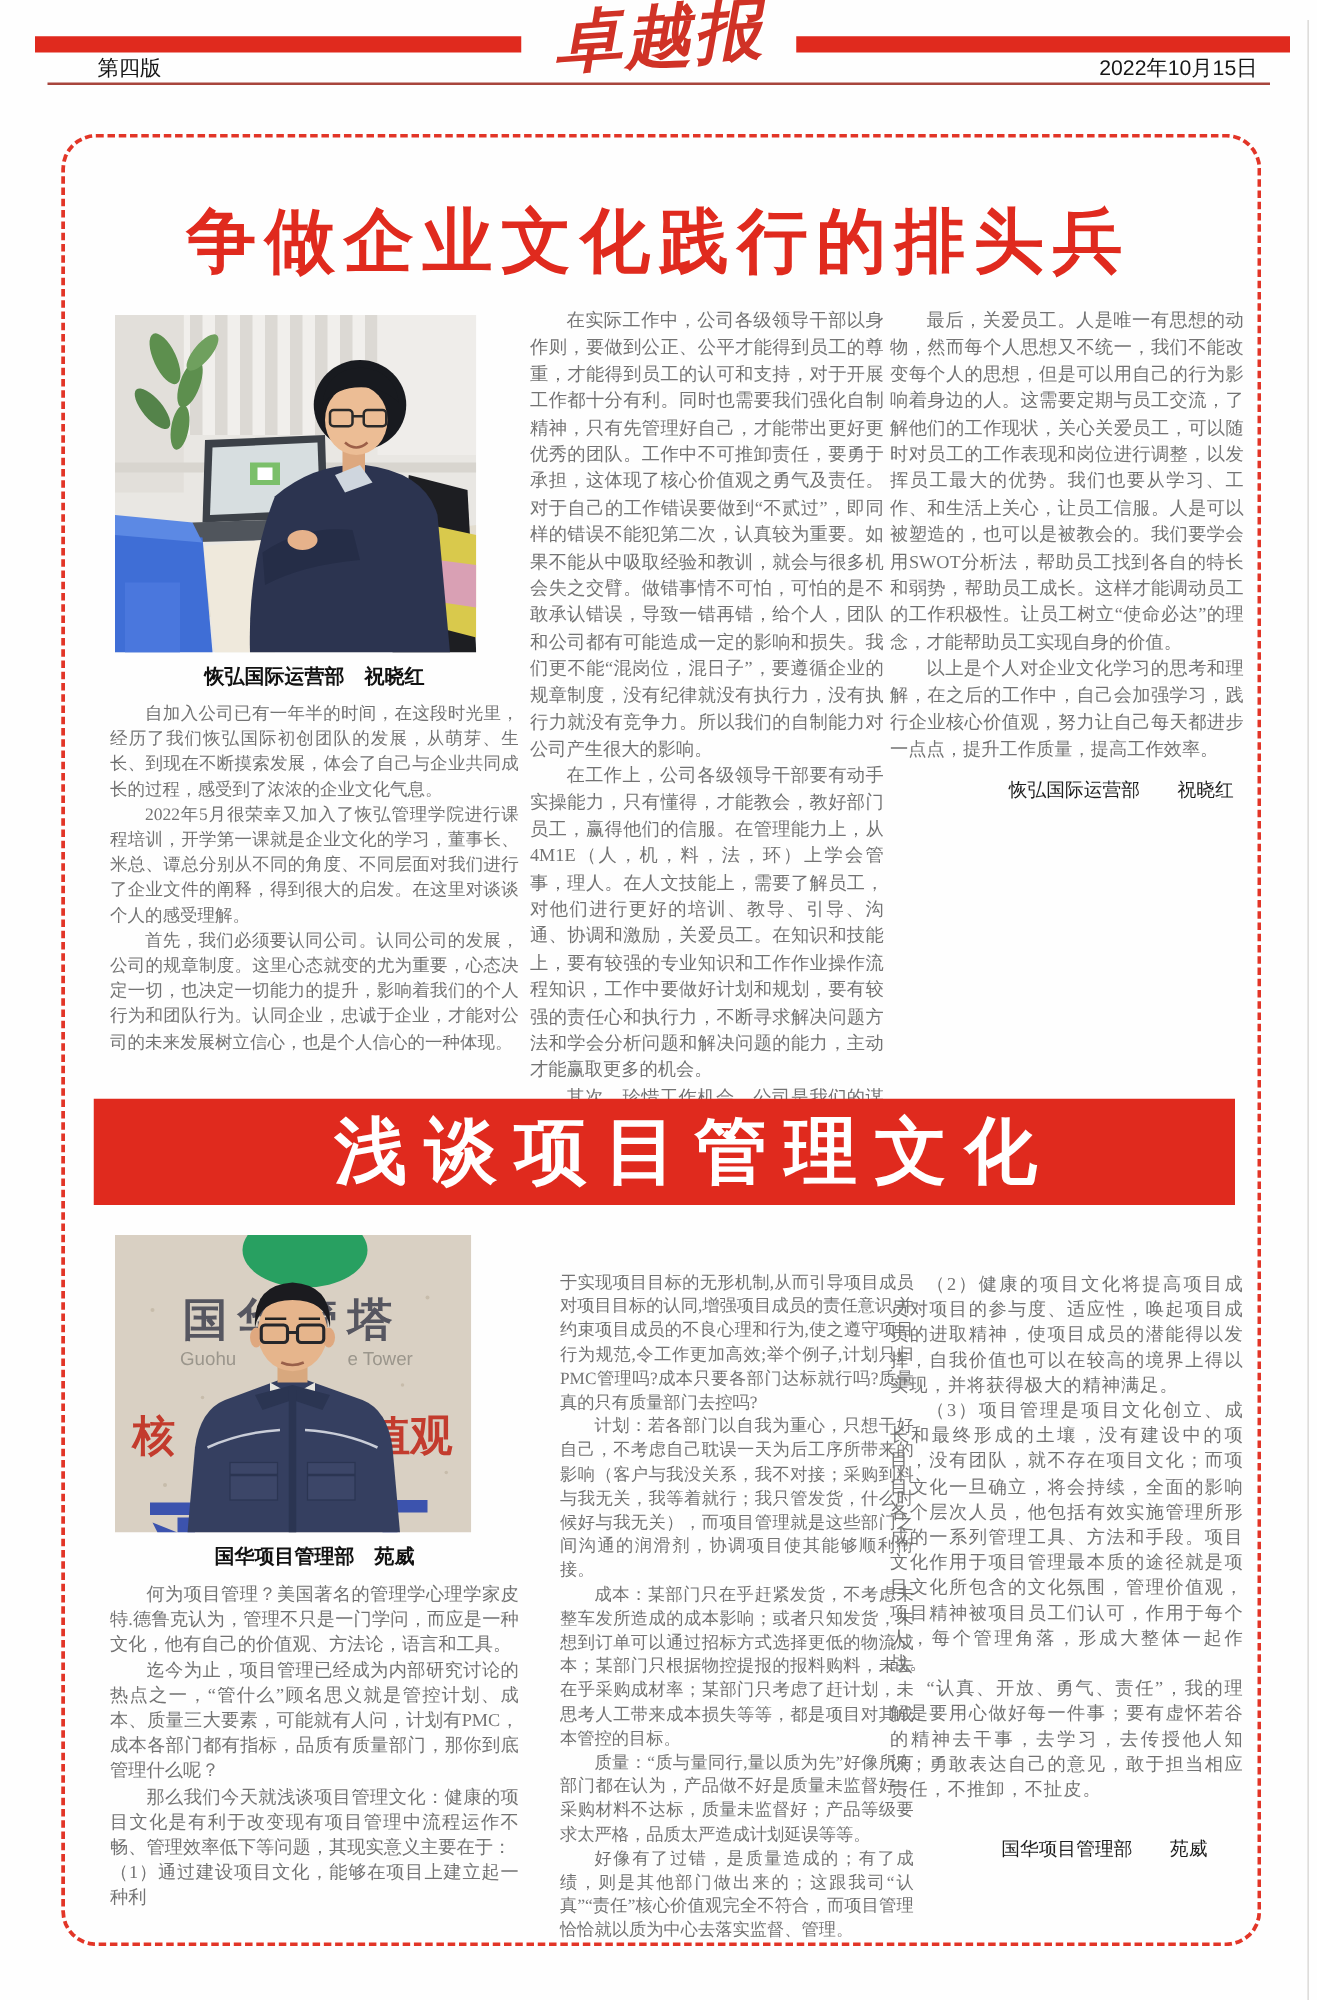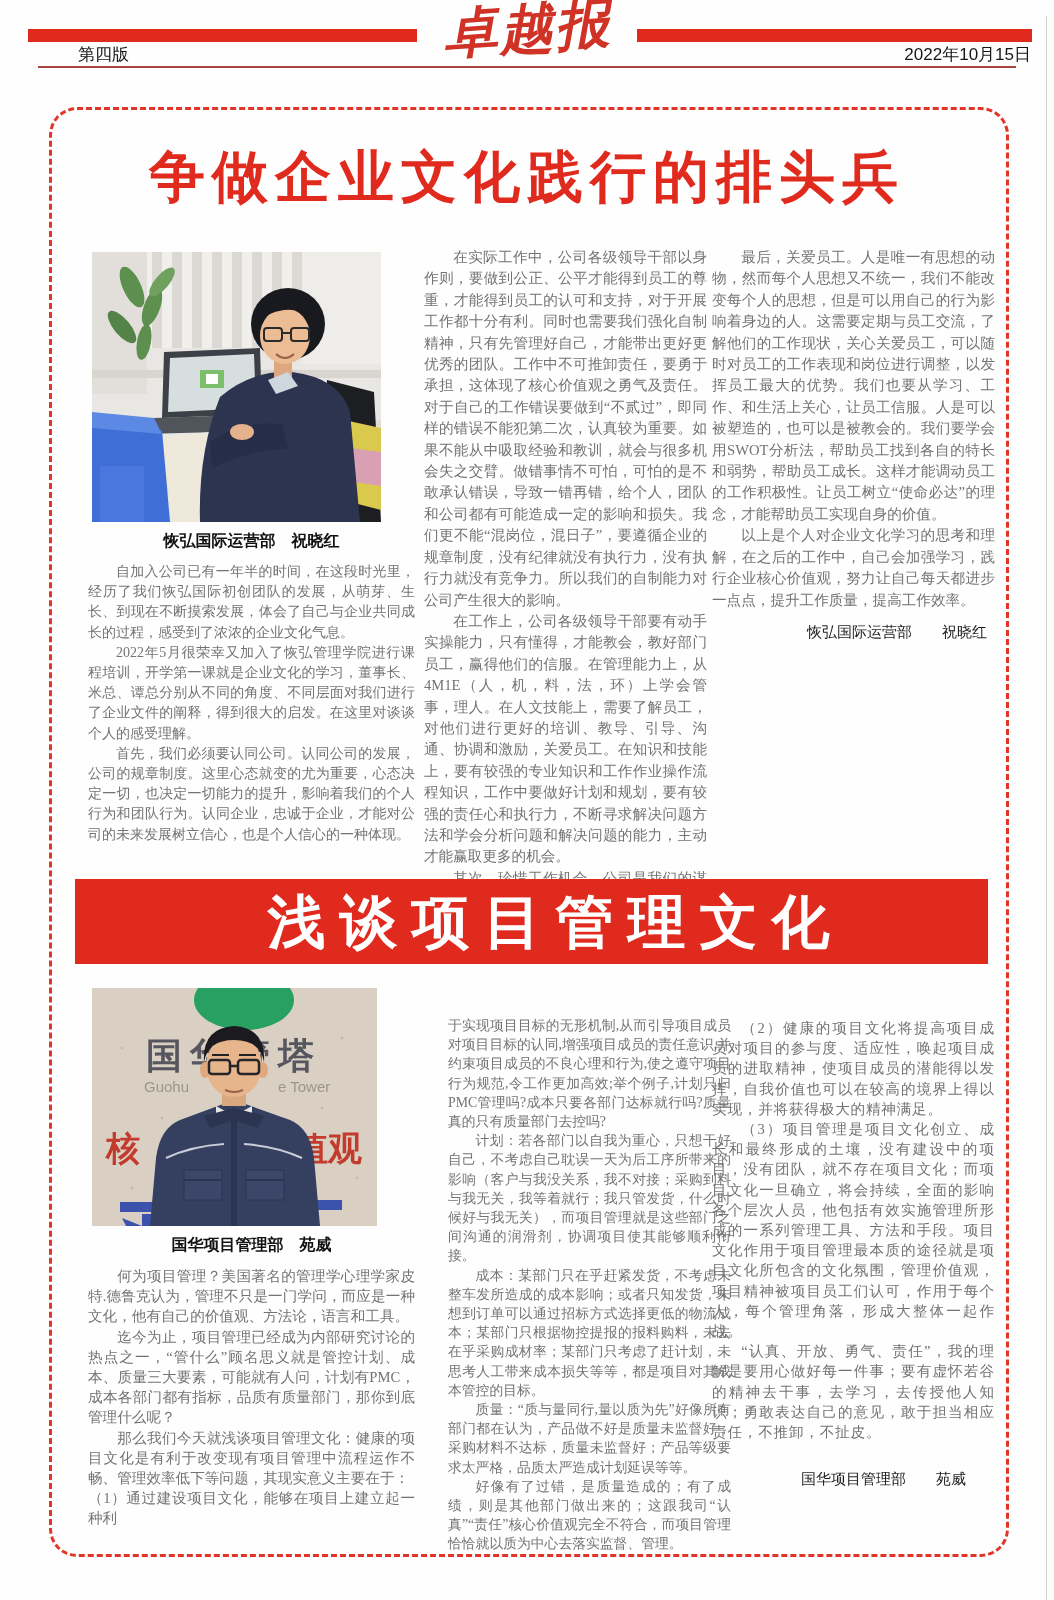--- a/index.html
+++ b/index.html
@@ -6,21 +6,21 @@
   .page{position:relative;width:1054px;height:1600px;background:#fefefe;overflow:hidden;
         font-family:"Liberation Sans","DejaVu Sans",sans-serif;}
   .abs{position:absolute;}
   
   .red-band{left:28px;right:22px;top:29px;height:13px;background:#e02a1e;}
   .masthead-box{left:50%;top:0;transform:translateX(-50%);background:#fefefe;padding:0 26px 2px 26px;z-index:3;}
   .masthead-text{display:inline-block;font-family:"Liberation Serif","DejaVu Serif",serif;
         font-style:italic;font-weight:bold;font-size:54px;line-height:58px;color:#d03226;
         transform:rotate(-4deg);letter-spacing:2px;text-shadow:1px 1px 0 #fff,-1px -1px 0 #fff;}
   .edition{left:38px;top:43px;font-size:17px;color:#161616;margin-left:40px;}
-  .date{right:23px;top:43px;font-size:17px;color:#161616;}
+  .date{right:48px;top:43px;font-size:17px;color:#161616;}
   .header-rule{left:38px;right:38px;top:66px;height:2px;background:#a8453c;}
   .scan-edge{right:7px;top:16px;height:1584px;width:1px;background:#d4d2cf;}
   
   .frame{left:49px;top:107px;width:954px;height:1444px;border:3px dashed #e23527;border-radius:28px;}
   
   .a1-title{left:60px;right:60px;top:140px;text-align:center;font-size:56px;font-weight:900;
         color:#e02a1e;letter-spacing:7px;white-space:nowrap;}
   .col{position:absolute;}
   .a1c1{left:88px;top:252px;width:327px;}
   .a1c2{left:424px;top:247px;width:283px;}
@@ -55,21 +55,21 @@
   <div class="abs masthead-box">
     <span class="masthead-text">卓越报</span>
   </div>
   <div class="abs edition">第四版</div>
   <div class="abs date">2022年10月15日</div>
   <div class="abs header-rule"></div>
   <div class="abs scan-edge"></div>
 
   <div class="abs frame"></div>
 
-  <h1 class="abs a1-title" style="margin:0">争做企业文化践行的排头兵</h1>
+  <h1 class="abs a1-title" style="margin:16px">争做企业文化践行的排头兵</h1>
 
   <div class="col a1c1 bt">
     <svg class="photo" width="289" height="270" viewBox="0 0 289 270">
       <rect width="289" height="270" fill="#e9e7e3"></rect>
       <rect x="55" y="0" width="160" height="96" fill="#f1efec"></rect>
       <g fill="#dcd9d4">
         <rect x="60" y="0" width="10" height="96"></rect>
           <rect x="80" y="0" width="10" height="96"></rect>
         <rect x="100" y="0" width="10" height="96"></rect>
           <rect x="120" y="0" width="10" height="96"></rect>

